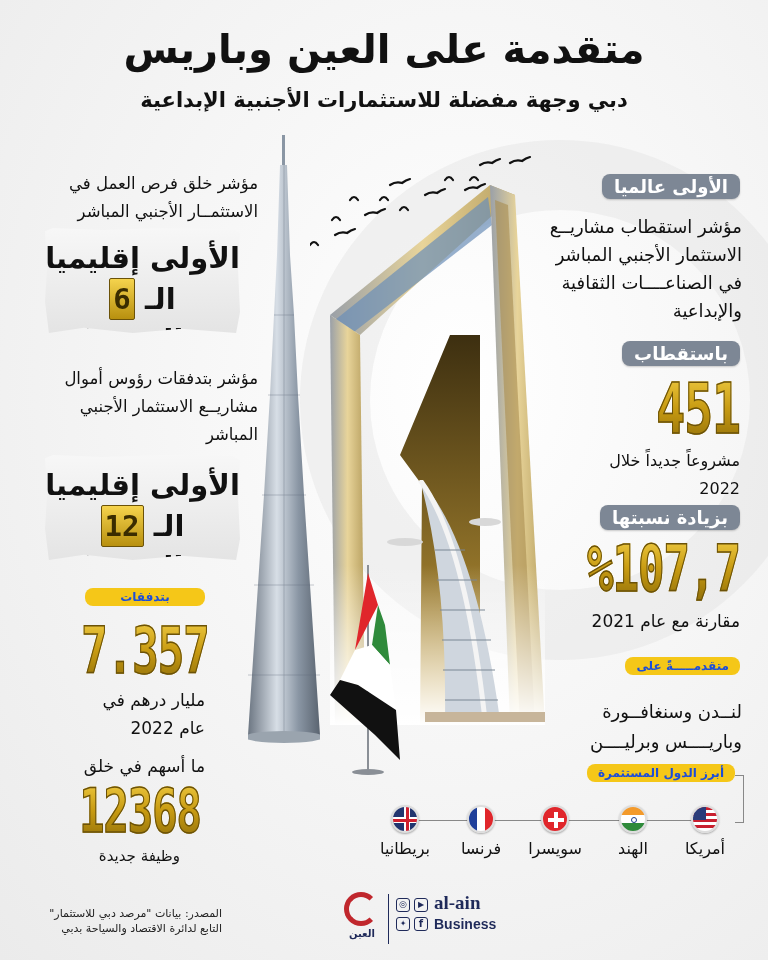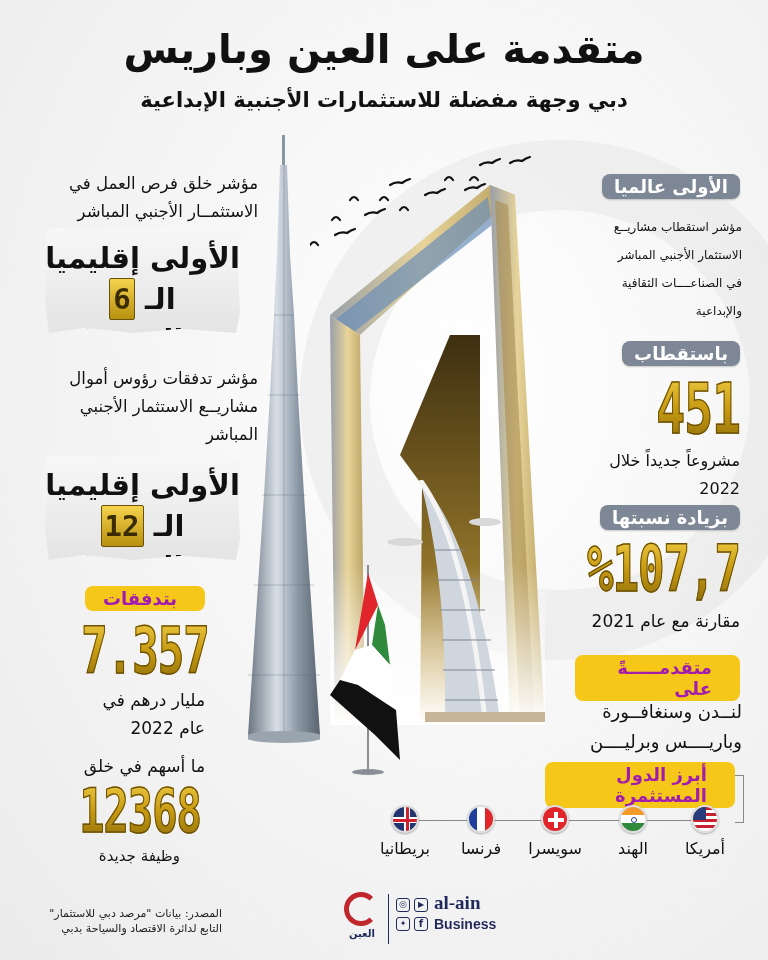--- a/index.html
+++ b/index.html
@@ -49,22 +49,22 @@
     display: inline-block; background: linear-gradient(180deg,#f5d34d,#b8900f);
     color: #3a2c00; border: 1px solid #6b5208; border-radius: 2px;
     padding: 0 3px; font-family: "DejaVu Sans Mono", monospace;
   }
   .badge-gray {
     background: #7d8795; color: #fff; border-radius: 8px;
     font-size: 18px; font-weight: bold; padding: 2px 12px; display: inline-block;
     box-shadow: 0 1px 2px rgba(0,0,0,0.2);
   }
   .badge-yellow {
-    background: #f5c718; color: #a21caf; border-radius: 8px;
-    font-size: 18px; font-weight: bold; padding: 2px 28px; display: inline-block;
+    background: #f5c718; color: #1d4ed8; border-radius: 8px;
+    font-size: 12px; font-weight: bold; padding: 2px 11px; display: inline-block;
   }
   
   .tower {
     left: 248px; top: 135px; width: 72px; height: 610px;
   }
   .frame {
     left: 330px; top: 185px; width: 215px; height: 540px;
   }
   .flag { left: 330px; top: 565px; width: 80px; height: 210px; }
   .birds { left: 310px; top: 145px; width: 230px; height: 110px; }
@@ -188,21 +188,21 @@
 <div class="abs note-card" style="left:45px; top:228px; width:195px; height:105px; padding-top:10px;">
   <div class="note-big">الأولى إقليميا</div>
   <div class="note-big">
     <span>الـ</span>
     <span class="mini-num">6</span>
     <span>عالميــــا</span>
   </div>
 </div>
 
 <div class="abs txt" style="left:30px; top:365px; width:228px;">
-  <div>مؤشر تدفقات رؤوس أموال</div>
+  <div>مؤشر بتدفقات رؤوس أموال</div>
   <div>مشاريــع الاستثمار الأجنبي</div>
   <div>المباشر</div>
 </div>
 <div class="abs note-card" style="left:45px; top:455px; width:195px; height:105px; padding-top:10px;">
   <div class="note-big">الأولى إقليميا</div>
   <div class="note-big">
     <span>الـ</span>
     <span class="mini-num">12</span>
     <span>عالميــــا</span>
   </div>
@@ -221,21 +221,21 @@
 
 <div class="abs txt" style="left:40px; top:752px; width:165px; font-size:17px;">ما أسهم في خلق</div>
 <div class="abs" style="left:70px; top:786px; width:140px; text-align:center; direction:ltr;">
   <span class="gold-num" style="font-size:42px;">12368</span>
 </div>
 <div class="abs txt" style="left:60px; top:842px; width:120px; font-size:15px;">وظيفة جديدة</div>
 
 <div class="abs" style="left:590px; top:174px; width:150px; text-align:right;">
   <span class="badge-gray">الأولى عالميا</span>
 </div>
-<div class="abs txt" style="left:520px; top:213px; width:222px; font-size:12px; line-height:28px;">
+<div class="abs txt" style="left:520px; top:213px; width:222px; font-size:18px; line-height:28px;">
   <div>مؤشر استقطاب مشاريــع</div>
   <div>الاستثمار الأجنبي المباشر</div>
   <div>في الصناعــــات الثقافية</div>
   <div>والإبداعية</div>
 </div>
 
 <div class="abs" style="left:610px; top:341px; width:130px; text-align:right;">
   <span class="badge-gray">باستقطاب</span>
 </div>
 <div class="abs" style="left:620px; top:380px; width:120px; text-align:right; direction:ltr;">

